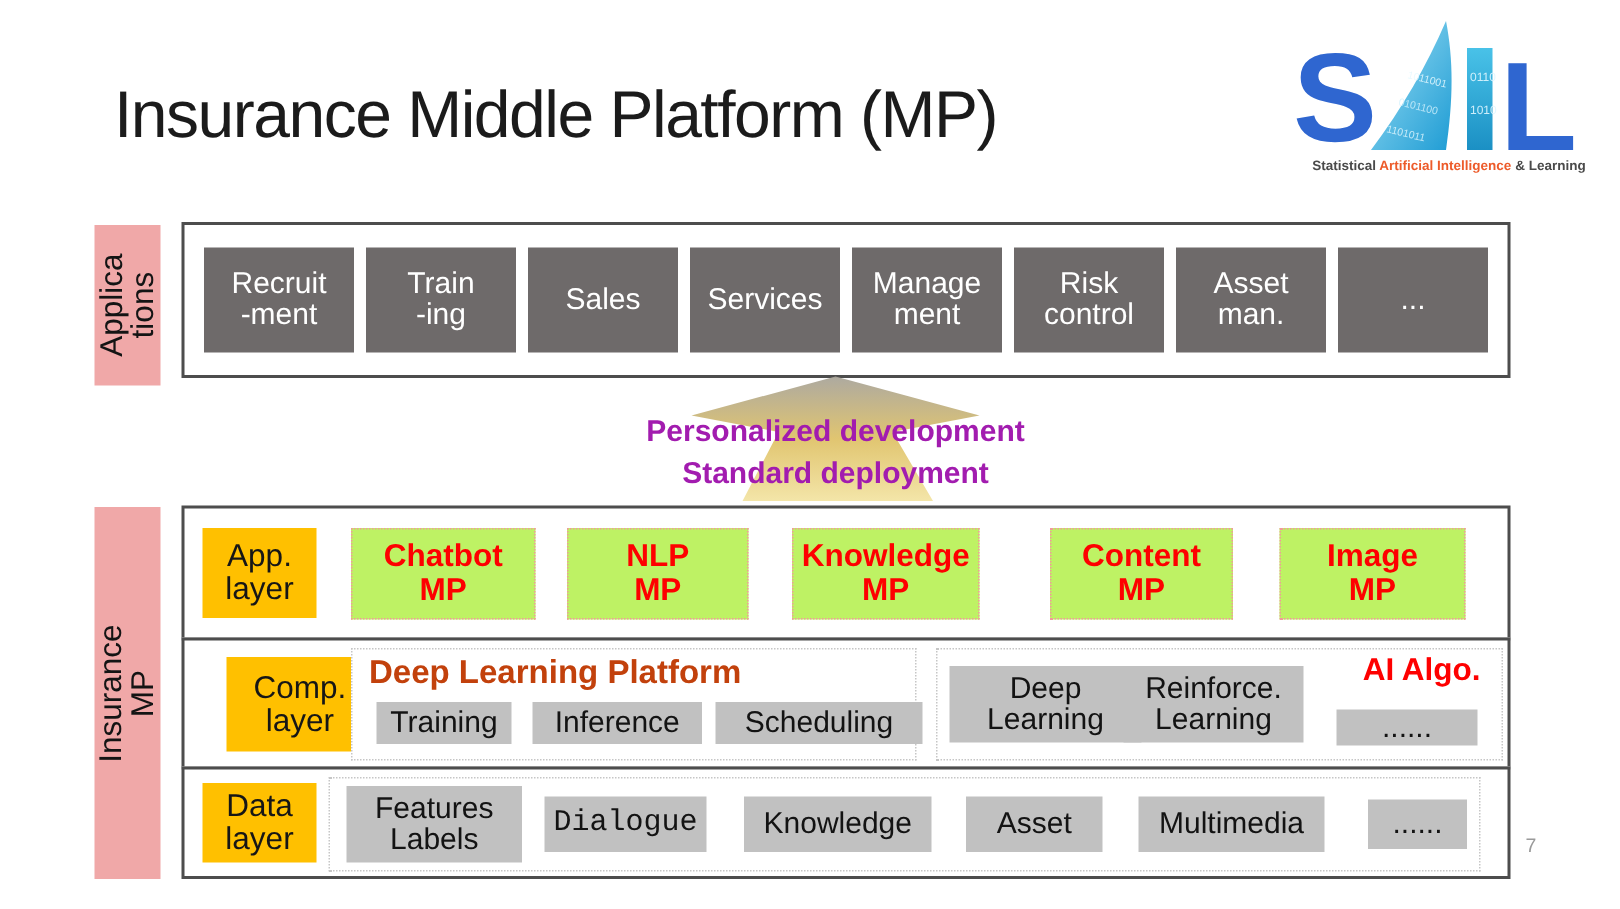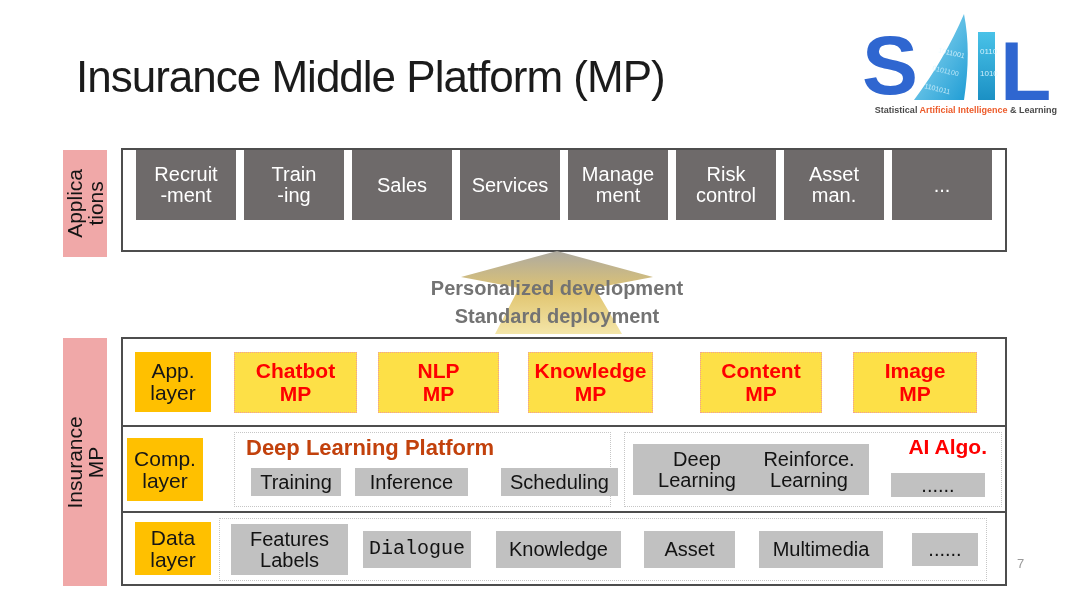--- a/index.html
+++ b/index.html
@@ -19,66 +19,66 @@
   .tagline .ai { color:#ed5b2a; }
   
   .vlabel { position:absolute; background:#f0a8a8; display:flex; align-items:center; justify-content:center; }
   .vlabel-inner { transform:rotate(-90deg); font-size:21px; color:#141414; text-align:center; line-height:1.02; white-space:pre-line; }
   .vlabel.apps { left:63px; top:150px; width:44px; height:107px; }
   .vlabel.mp   { left:63px; top:338px; width:44px; height:248px; }
   
   .apps-box {
     position:absolute; left:121px; top:148px; width:886px; height:104px;
     border:2px solid #4d4d4d; box-sizing:border-box; background:#fff;
-    display:flex; align-items:flex-start; gap:8px; padding:0 13px;
+    display:flex; align-items:center; gap:8px; padding:0 13px;
   }
   .app-item {
     flex:1; height:70px; background:#6e6a6a; color:#ffffff; font-size:20px; line-height:1.05;
     display:flex; align-items:center; justify-content:center; text-align:center; white-space:pre-line;
   }
   
   .arrow-svg { position:absolute; left:440px; top:248px; }
-  .arrow-text { position:absolute; width:300px; text-align:center; font-weight:bold; font-size:20px; color:#737373; }
+  .arrow-text { position:absolute; width:300px; text-align:center; font-weight:bold; font-size:20px; color:#a21caf; }
   .at1 { left:407px; top:277px; }
   .at2 { left:407px; top:305px; }
   
   .row { position:absolute; left:121px; width:886px; border:2px solid #4d4d4d; background:#fff; box-sizing:border-box; }
   .row-app  { top:337px; height:90px; }
   .row-comp { top:425px; height:88px; }
   .row-data { top:511px; height:75px; }
   .gold {
     position:absolute; background:#ffc000; color:#161616; font-size:21px; line-height:1.03;
     display:flex; align-items:center; justify-content:center; text-align:center; white-space:pre-line;
   }
   .row-app  .gold { left:12px; top:13px; width:76px; height:60px; }
-  .row-comp .gold { left:4px; top:11px; width:76px; height:63px; }
+  .row-comp .gold { left:28px; top:11px; width:76px; height:63px;padding-left:11px; }
   .row-data .gold { left:12px; top:9px;  width:76px; height:53px; }
   .mp-box {
-    position:absolute; top:13px; height:61px; border:1px dotted #f09a9a; background:#fde047;
+    position:absolute; top:13px; height:61px; border:1px dotted #f09a9a; background:#bef264;
     color:#fe0000; font-weight:bold; font-size:21px; line-height:1.08; box-sizing:border-box;
     display:flex; align-items:center; justify-content:center; text-align:center; white-space:pre-line;
   }
   .mp-chatbot   { left:111px; width:123px; }
   .mp-nlp       { left:255px; width:121px; }
   .mp-knowledge { left:405px; width:125px; }
   .mp-content   { left:577px; width:122px; }
   .mp-image     { left:730px; width:124px; }
   .dotted-group { position:absolute; border:1px dotted #c6c6c6; background:#fff; box-sizing:border-box; }
   .dg-dlp { left:111px; top:5px; width:377px; height:75px; }
   .dg-ai  { left:501px; top:5px; width:378px; height:75px; }
   .dg-data{ left:96px; top:5px; width:768px; height:63px; }
   .chip {
     position:absolute; background:#c1c1c1; color:#131313; font-size:20px; line-height:1.03;
     display:flex; align-items:center; justify-content:center; text-align:center; white-space:pre-line;
   }
   .dlp-title { position:absolute; left:11px; top:2px; color:#c2410c; font-weight:bold; font-size:22px; white-space:nowrap; }
   .ai-title  { position:absolute; right:14px; top:2px; color:#fe0000; font-weight:bold; font-size:21px; white-space:nowrap; }
   .c-training   { left:16px;  top:35px; width:90px;  height:28px; }
   .c-inference  { left:120px; top:35px; width:113px; height:28px; }
-  .c-scheduling { left:242px; top:35px; width:117px; height:28px;margin-left:24px; }
+  .c-scheduling { left:242px; top:35px; width:138px; height:28px; }
   .c-deep       { left:8px;   top:11px; width:128px; height:51px; }
   .c-reinforce  { left:124px; top:11px; width:120px; height:51px; }
   .c-aidots     { left:266px; top:40px; width:94px;  height:24px; }
   .c-features   { left:11px;  top:5px;  width:117px; height:51px; }
   .c-dialogue   { left:143px; top:12px; width:108px; height:37px;font-family:Liberation Mono, monospace; }
   .c-knowledge  { left:276px; top:12px; width:125px; height:37px; }
   .c-corpus     { left:424px; top:12px; width:91px;  height:37px; }
   .c-multimedia { left:539px; top:12px; width:124px; height:37px; }
   .c-datadots   { left:692px; top:14px; width:66px;  height:33px; }
   .page-num { position:absolute; left:1017px; top:556px; font-size:13px; color:#9a9a9a; }

